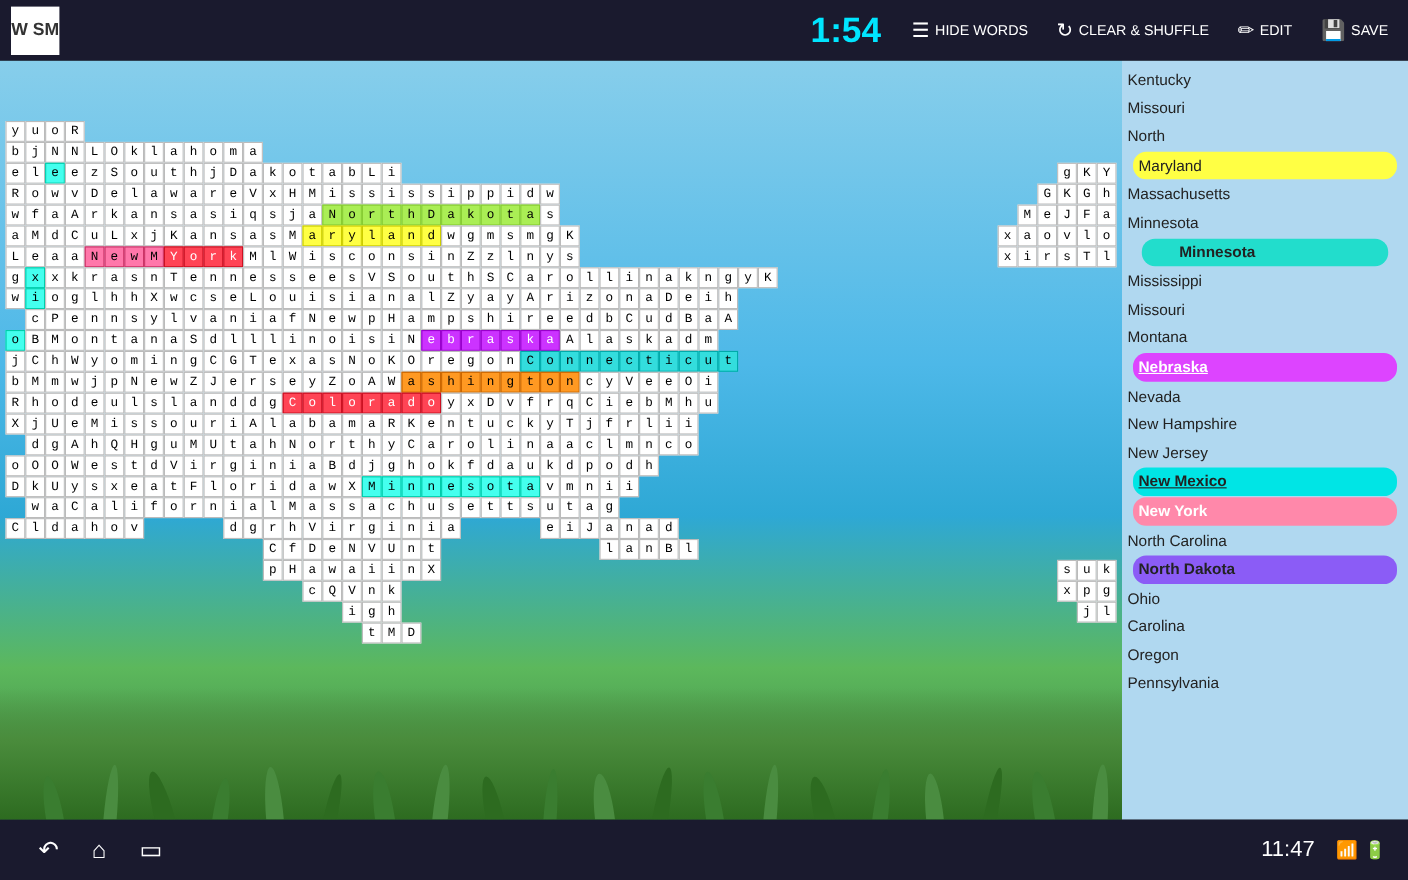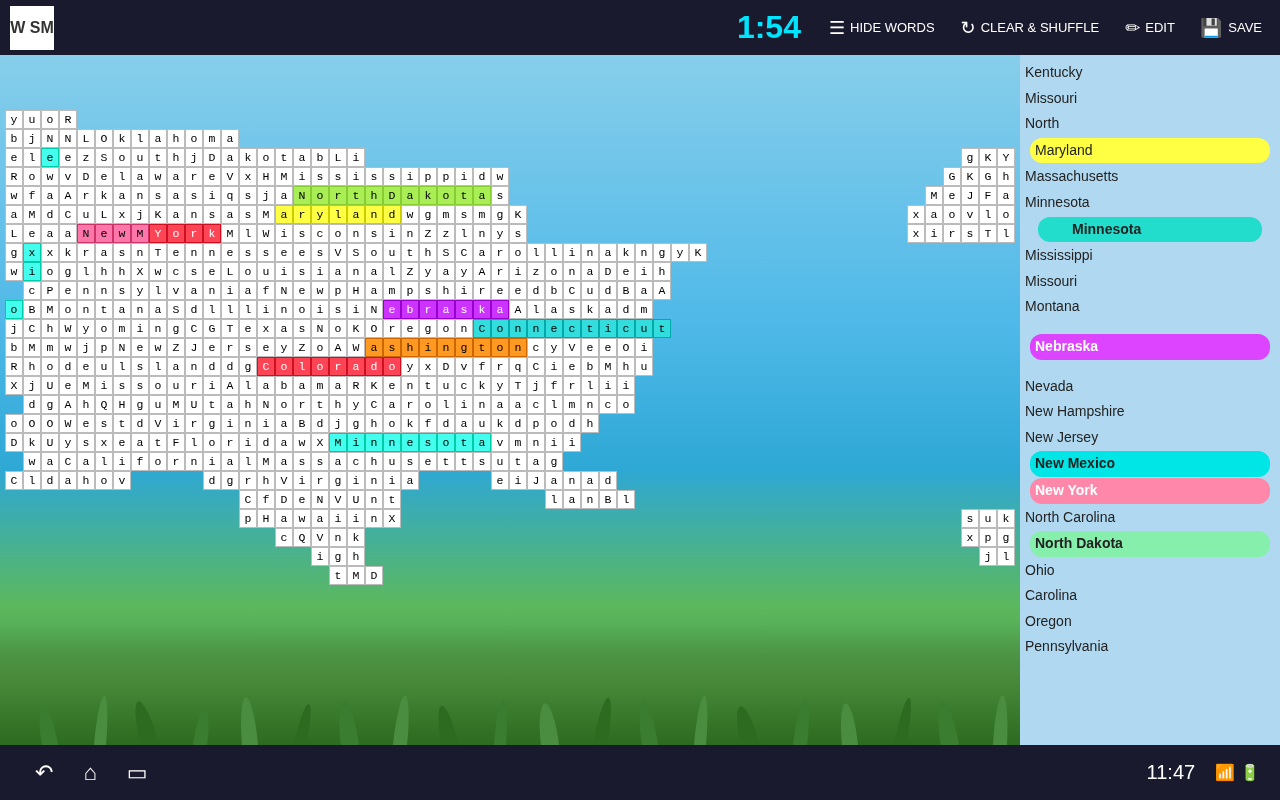--- a/index.html
+++ b/index.html
@@ -75,50 +75,52 @@
 
     .word-item {
       text-align: left;
       padding: 3px 5px;
       font-size: 14px;
       font-weight: normal;
       color: #222;
       line-height: 1.4;
     }
     .word-item.found-green {
-      background: #86efac;
+      background: #8b5cf6;
       border-radius: 12px;
       margin: 1px 10px;
       font-weight: bold;
     }
     .word-item.found-cyan {
       background: #00e5e5;
       border-radius: 12px;
       margin: 1px 10px;
       font-weight: bold;
+      text-decoration: underline;
     }
     .word-item.found-pink {
       background: #ff88aa;
       border-radius: 12px;
       margin: 1px 10px;
       font-weight: bold;
       color: #fff;
     }
     .word-item.found-yellow {
       background: #ffff44;
       border-radius: 12px;
       margin: 1px 10px;
       font-weight: normal;
     }
     .word-item.found-purple {
       background: #dd44ff;
       border-radius: 12px;
-      margin: 14px 10px;
+      margin: 1px 10px;
       font-weight: bold;
       color: #fff;
+      text-decoration: underline;
     }
     .word-item.found-teal {
       background: #22ddcc;
       border-radius: 12px;
       margin: 1px 18px;
       font-weight: bold;
       padding-left: 34px;
     }
 
     

